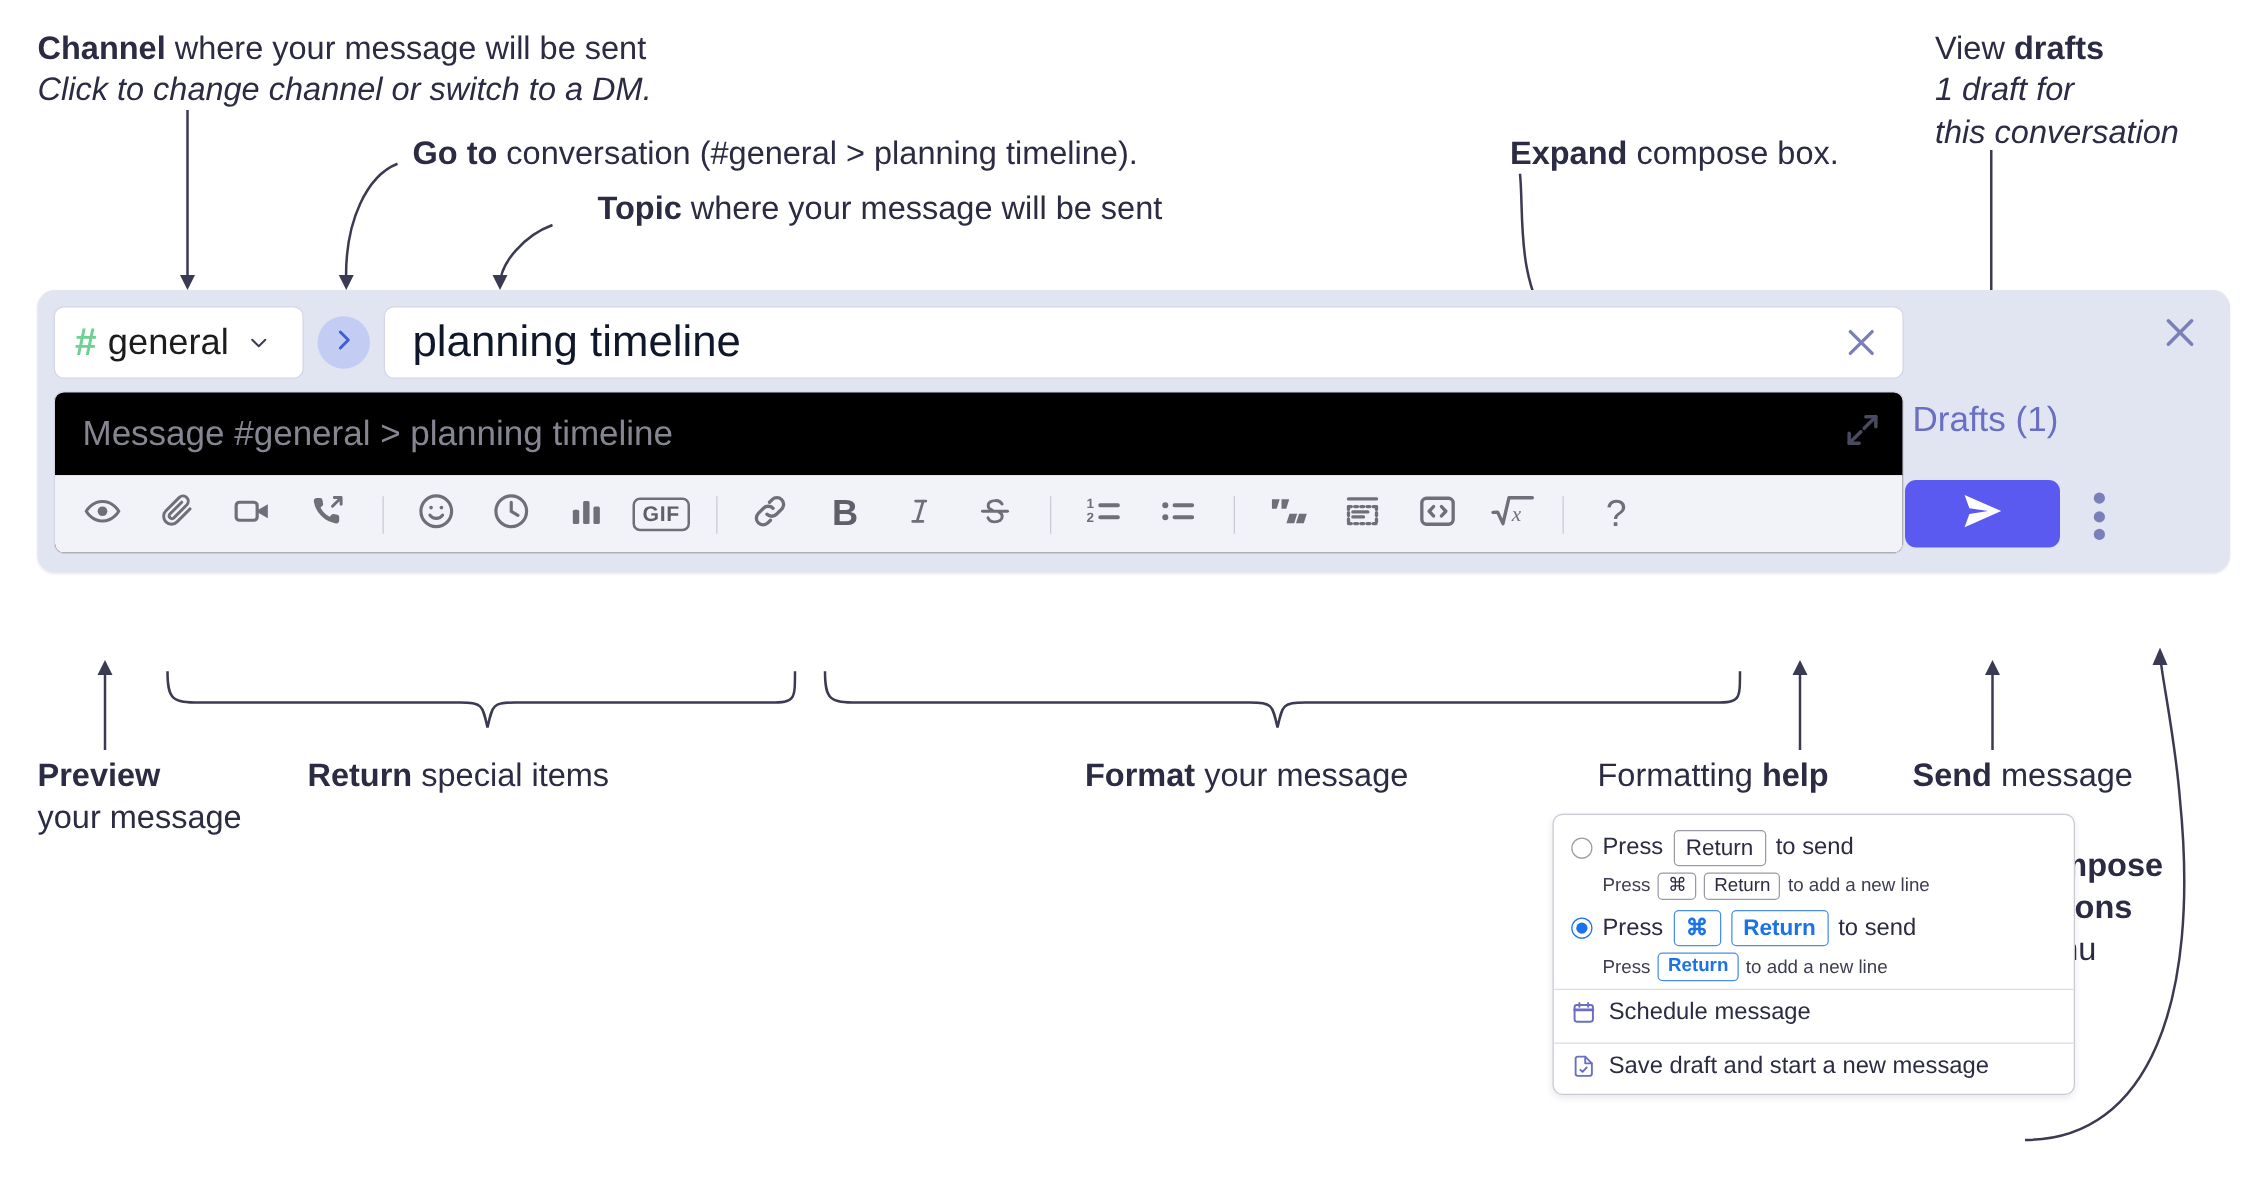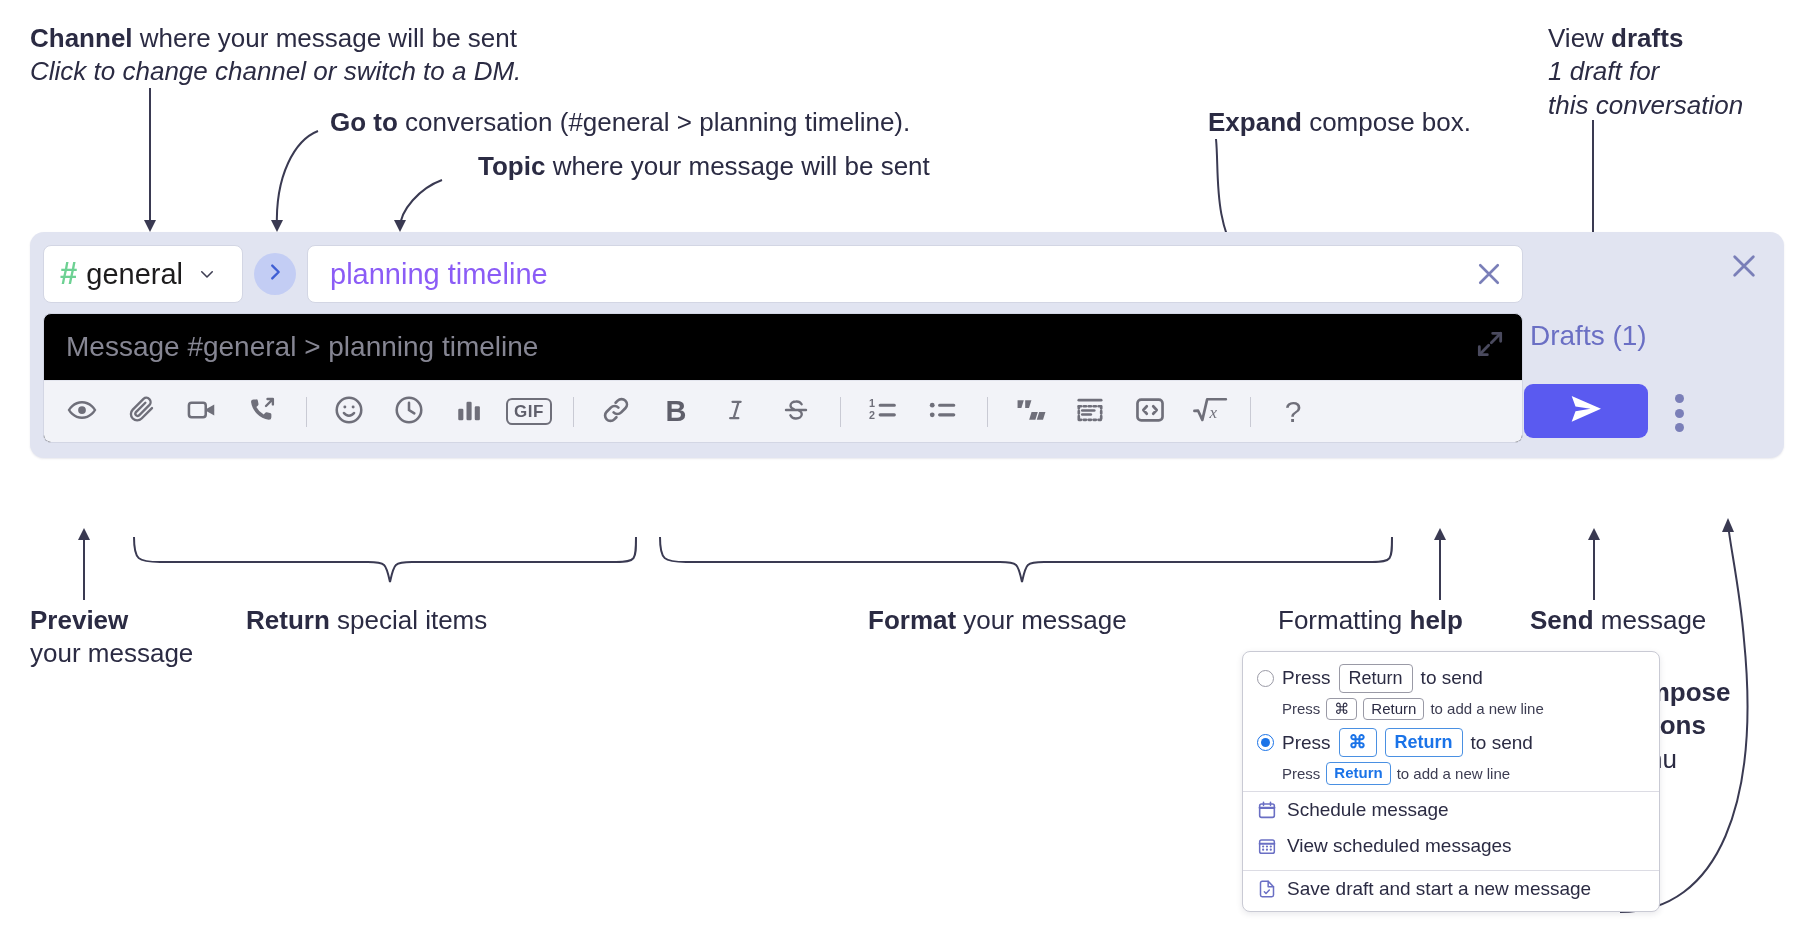--- a/index.html
+++ b/index.html
@@ -91,22 +91,22 @@
     background: #ffffff;
     border: 1px solid #d3d6e4;
     border-radius: 8px;
     height: 58px;
     display: flex; align-items: center;
     padding: 0 18px 0 22px;
     box-sizing: border-box;
   }
   .topic-value {
     flex: 1 1 auto;
-    font-size: 29px;
-    color: #8b5cf6;
+    font-size: 35px;
+    color: #0f172a;
   }
   .topic-clear { width: 30px; height: 30px; cursor: pointer; }
 
   .msg-box {
     margin-top: 9px;
     background: #000000;
     border: 1px solid #d3d6e4;
     border-radius: 8px;
     height: 130px;
     position: relative;
@@ -642,30 +642,20 @@
       <span class="mi-icon">
         <svg viewBox="0 0 24 24" width="20" height="20" fill="none" stroke="#6a6fc4" stroke-width="1.9" stroke-linecap="round">
             <rect x="3.2" y="4.8" width="17.6" height="16" rx="2.2"></rect>
             <path d="M3.2 9.4h17.6" stroke-width="2.6"></path>
             <path d="M7.8 2.8v3.6M16.2 2.8v3.6"></path>
           </svg>
       </span>
       <span>Schedule message</span>
     </div>
 
-    <div class="menu-item">
-      <span class="mi-icon">
-        <svg viewBox="0 0 24 24" width="20" height="20" fill="none" stroke="#6a6fc4" stroke-width="1.8" stroke-linecap="round">
-            <rect x="3.2" y="4.8" width="17.6" height="16" rx="2.2"></rect>
-            <path d="M3.2 9.4h17.6" stroke-width="2.4"></path>
-            <path d="M7.3 12.6h.1M11.9 12.6h.1M16.5 12.6h.1M7.3 16.4h.1M11.9 16.4h.1M16.5 16.4h.1" stroke-width="2.6"></path>
-          </svg>
-      </span>
-      <span>View scheduled messages</span>
-    </div>
 
     <div class="menu-div"></div>
 
     <div class="menu-item">
       <span class="mi-icon">
         <svg viewBox="0 0 24 24" width="20" height="20" fill="none" stroke="#6a6fc4" stroke-width="1.8" stroke-linecap="round" stroke-linejoin="round">
             <path d="M13.4 2.8H6.2a2 2 0 00-2 2v14.4a2 2 0 002 2h11.6a2 2 0 002-2V9.2z"></path>
             <path d="M13.4 2.8v6.4h6.4"></path>
             <path d="M8.8 15.4l2 2 4-4.2"></path>
           </svg>

